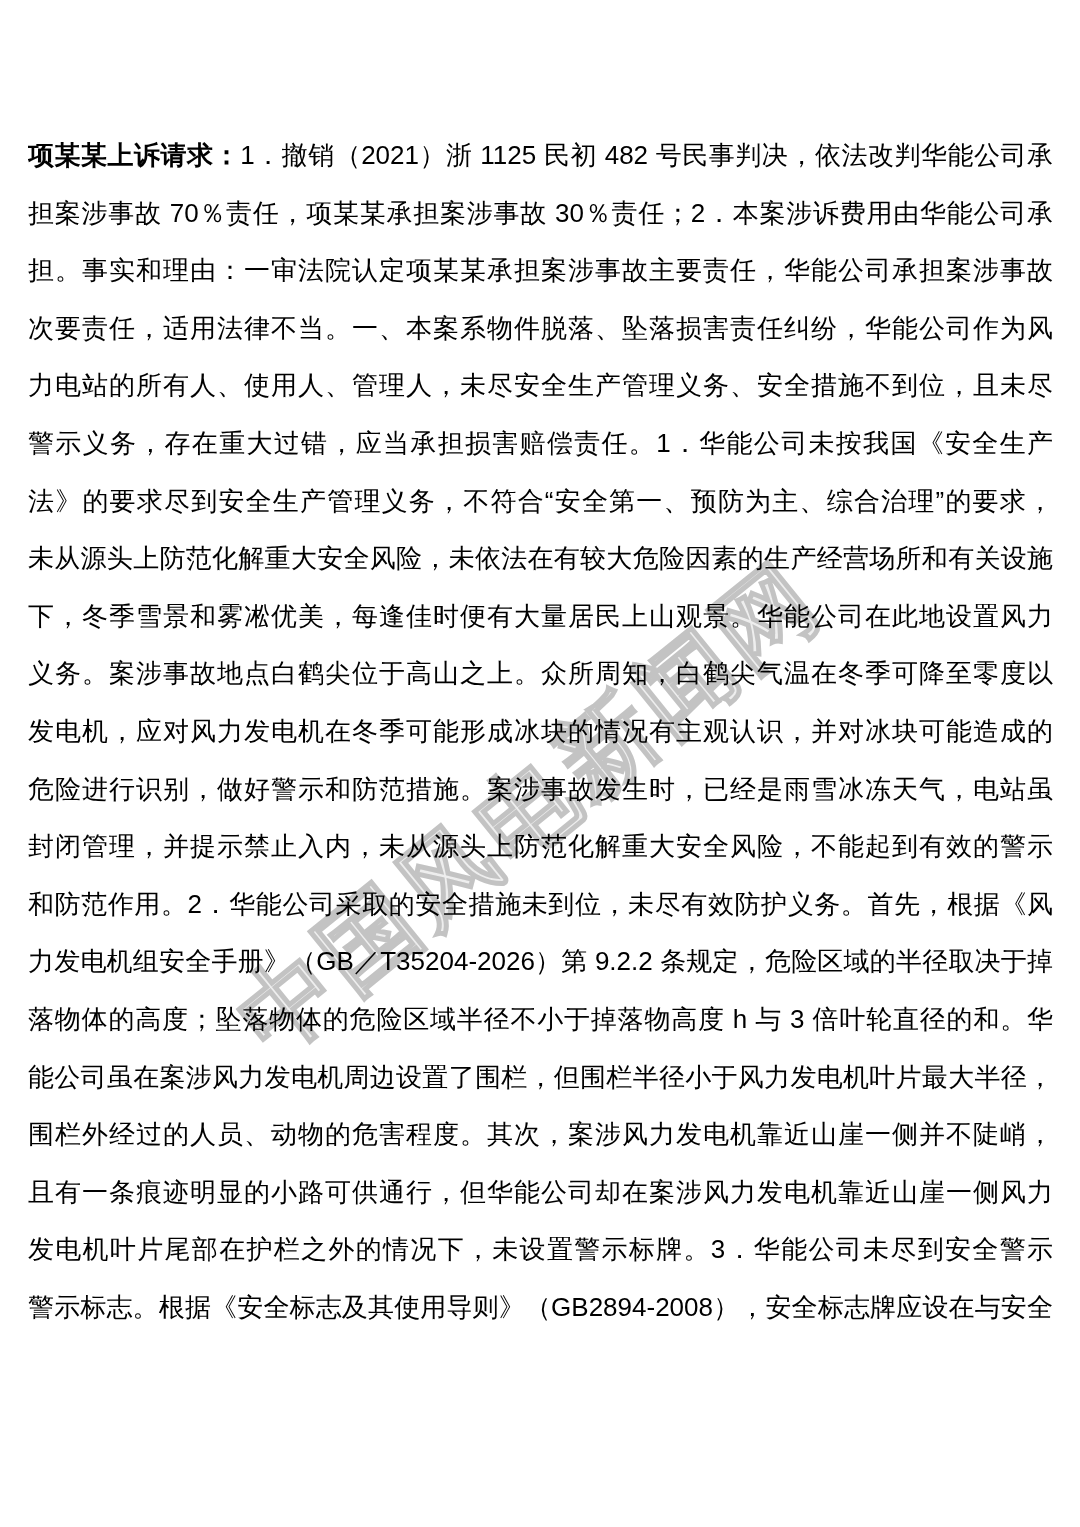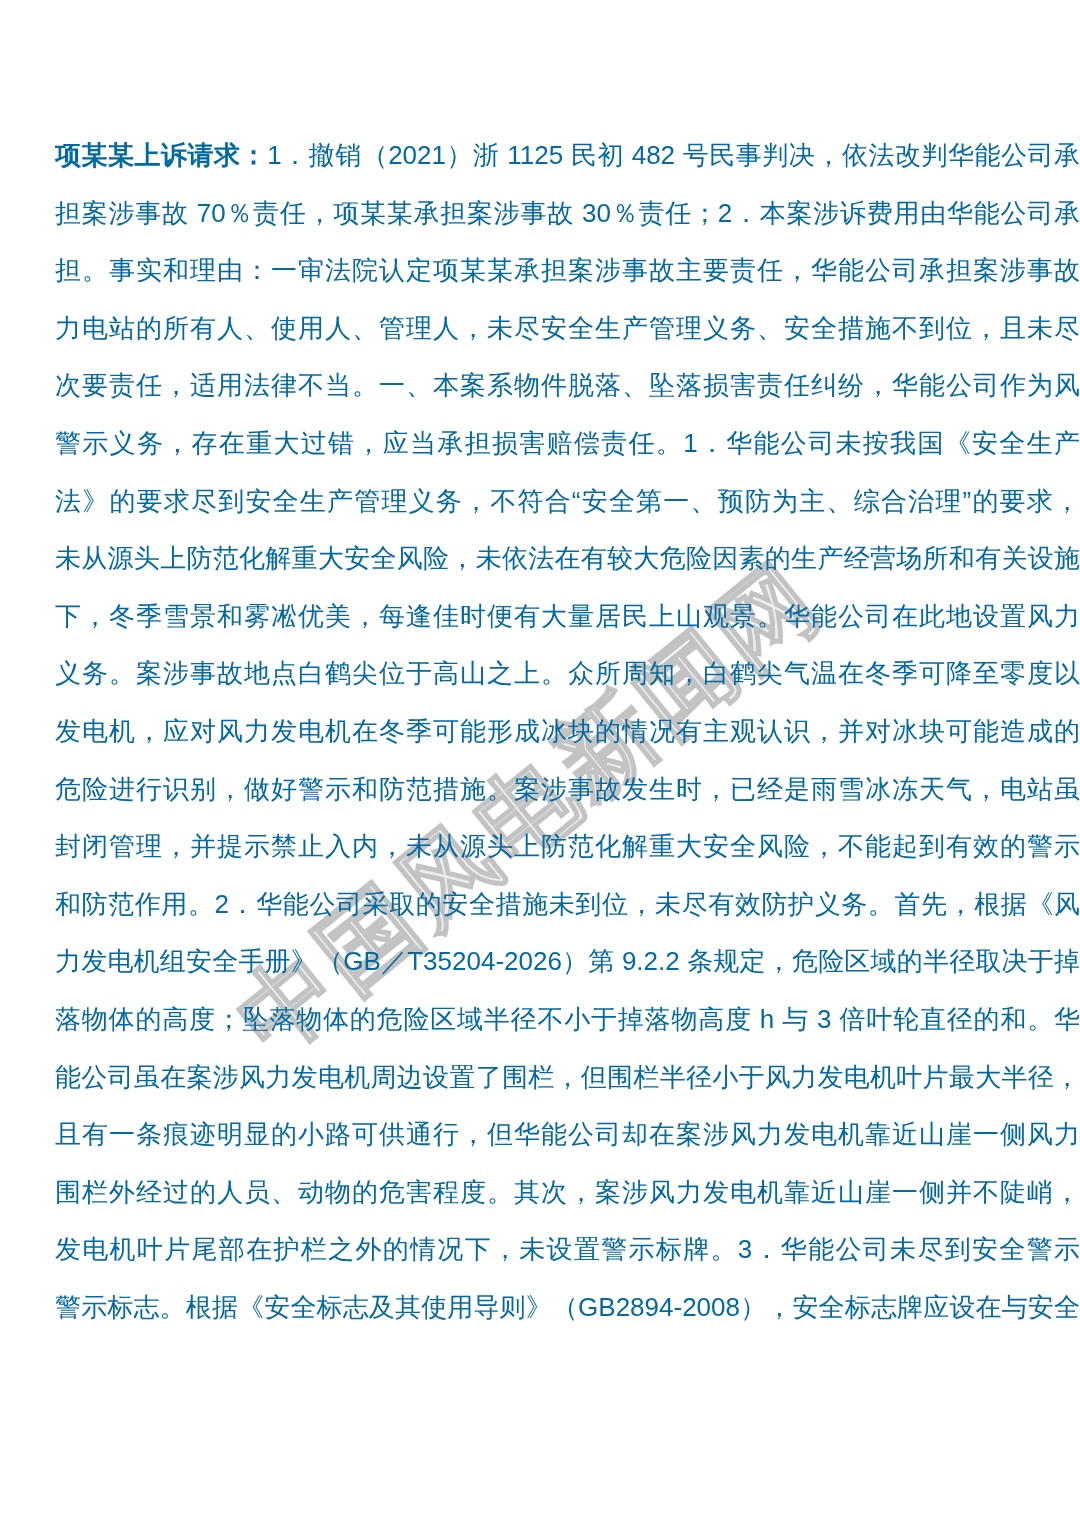--- a/index.html
+++ b/index.html
@@ -52,36 +52,36 @@
   }
   .lead-bold {
     font-weight: bold;
   }
 </style>
 </head>
 <body>
 
 <div class="page" style="background: rgb(255, 255, 255);">
   <div class="watermark" style="color: rgb(238, 238, 238); -webkit-text-stroke: 2px rgb(195, 195, 195);">中国风电新闻网</div>
-  <div class="doc" style="color: #0369a1; margin-left: 27px;">
+  <div class="doc" style="color: #000000;">
       <div class="line"><span class="lead-bold">项某某上诉请求：</span><span>1．撤销（2021）浙 1125 民初 482 号民事判决，依法改判华能公司承</span></div>
       <div class="line"><span>担案涉事故 70％责任，项某某承担案涉事故 30％责任；2．本案涉诉费用由华能公司承</span></div>
       <div class="line"><span>担。事实和理由：一审法院认定项某某承担案涉事故主要责任，华能公司承担案涉事故</span></div>
+      <div class="line"><span>次要责任，适用法律不当。一、本案系物件脱落、坠落损害责任纠纷，华能公司作为风</span></div>
       <div class="line"><span>力电站的所有人、使用人、管理人，未尽安全生产管理义务、安全措施不到位，且未尽</span></div>
-      <div class="line"><span>次要责任，适用法律不当。一、本案系物件脱落、坠落损害责任纠纷，华能公司作为风</span></div>
       <div class="line"><span>警示义务，存在重大过错，应当承担损害赔偿责任。1．华能公司未按我国《安全生产</span></div>
       <div class="line"><span>法》的要求尽到安全生产管理义务，不符合“安全第一、预防为主、综合治理”的要求，</span></div>
       <div class="line"><span>未从源头上防范化解重大安全风险，未依法在有较大危险因素的生产经营场所和有关设施</span></div>
       <div class="line"><span>下，冬季雪景和雾凇优美，每逢佳时便有大量居民上山观景。华能公司在此地设置风力</span></div>
       <div class="line"><span>义务。案涉事故地点白鹤尖位于高山之上。众所周知，白鹤尖气温在冬季可降至零度以</span></div>
       <div class="line"><span>发电机，应对风力发电机在冬季可能形成冰块的情况有主观认识，并对冰块可能造成的</span></div>
       <div class="line"><span>危险进行识别，做好警示和防范措施。案涉事故发生时，已经是雨雪冰冻天气，电站虽</span></div>
       <div class="line"><span>封闭管理，并提示禁止入内，未从源头上防范化解重大安全风险，不能起到有效的警示</span></div>
       <div class="line"><span>和防范作用。2．华能公司采取的安全措施未到位，未尽有效防护义务。首先，根据《风</span></div>
       <div class="line"><span>力发电机组安全手册》（GB／T35204-2026）第 9.2.2 条规定，危险区域的半径取决于掉</span></div>
       <div class="line"><span>落物体的高度；坠落物体的危险区域半径不小于掉落物高度 h 与 3 倍叶轮直径的和。华</span></div>
       <div class="line"><span>能公司虽在案涉风力发电机周边设置了围栏，但围栏半径小于风力发电机叶片最大半径，</span></div>
+      <div class="line"><span>围栏外经过的人员、动物的危害程度。其次，案涉风力发电机靠近山崖一侧并不陡峭，</span></div>
       <div class="line"><span>且有一条痕迹明显的小路可供通行，但华能公司却在案涉风力发电机靠近山崖一侧风力</span></div>
-      <div class="line"><span>围栏外经过的人员、动物的危害程度。其次，案涉风力发电机靠近山崖一侧并不陡峭，</span></div>
       <div class="line"><span>发电机叶片尾部在护栏之外的情况下，未设置警示标牌。3．华能公司未尽到安全警示</span></div>
       <div class="line"><span>警示标志。根据《安全标志及其使用导则》（GB2894-2008），安全标志牌应设在与安全</span></div>
     </div>
 </div>
 
 </body></html>

